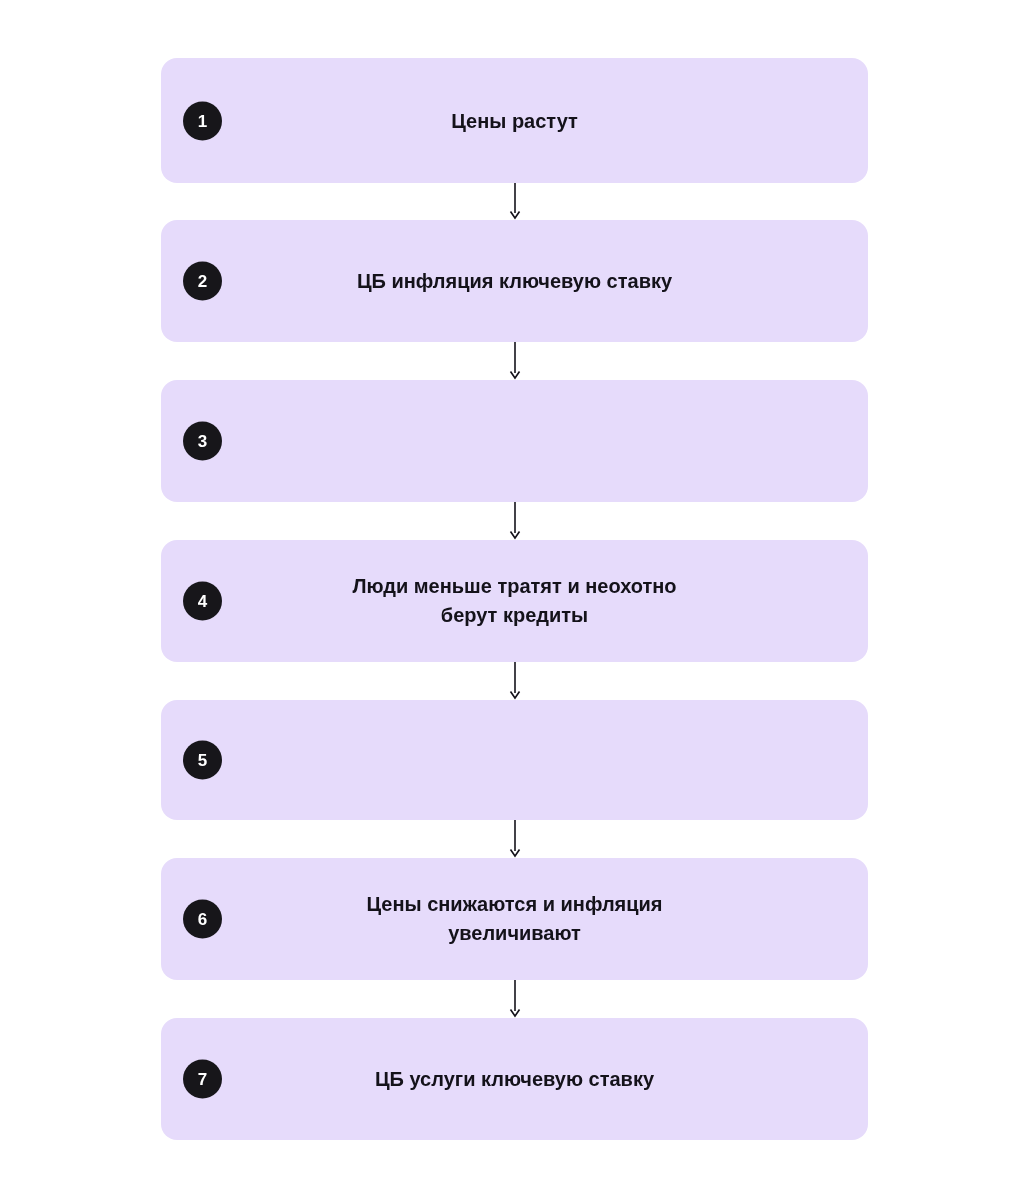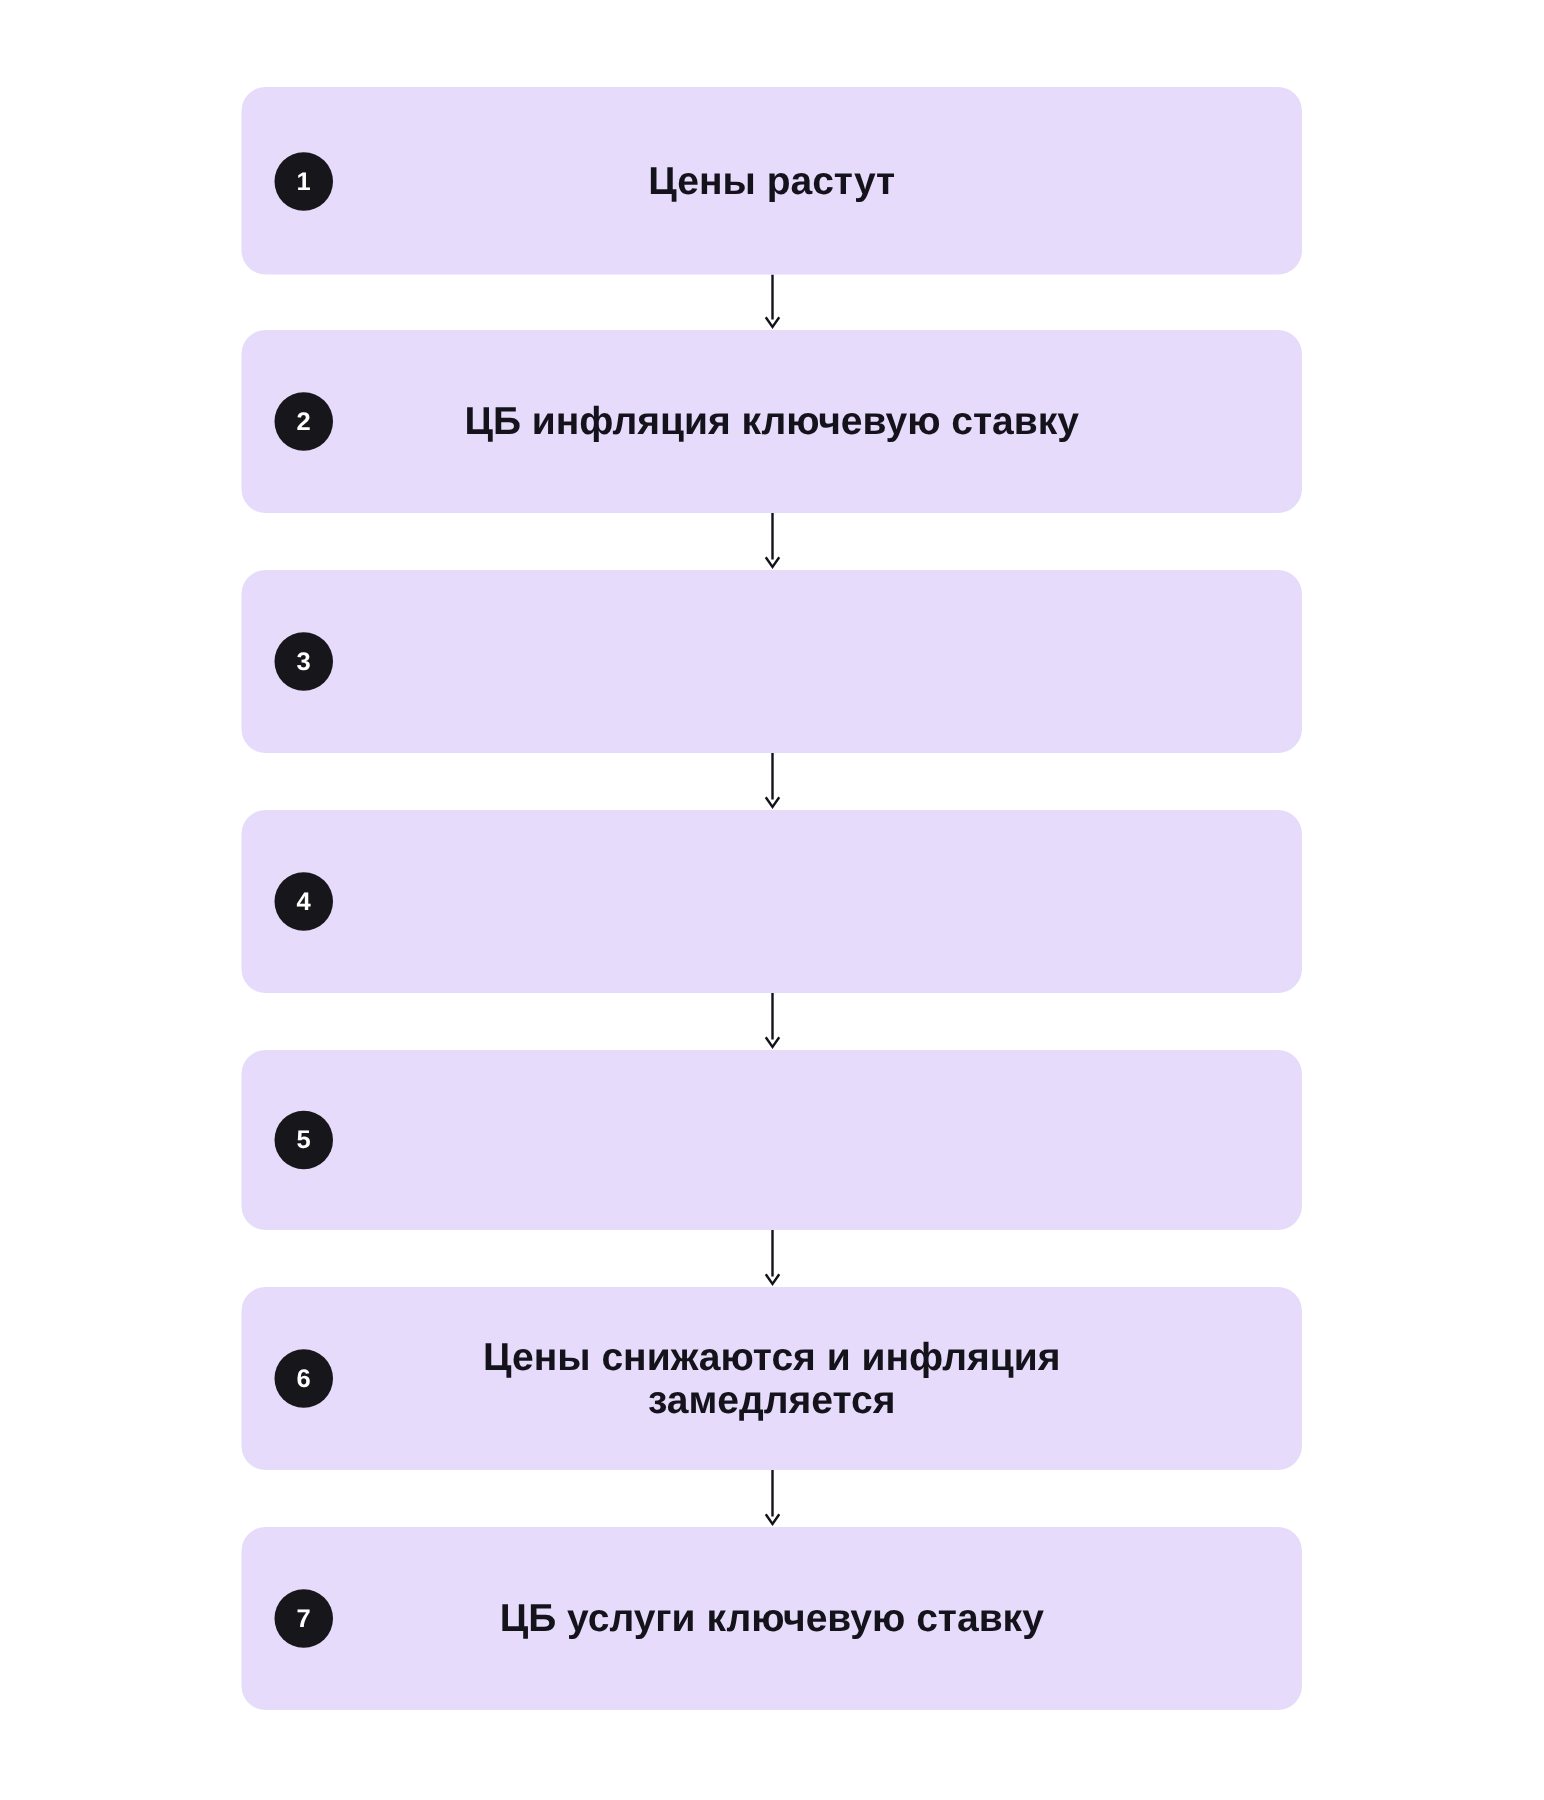--- a/index.html
+++ b/index.html
@@ -51,21 +51,21 @@
   }
 
   .step-label {
     position: absolute;
     left: 0;
     right: 0;
     top: 50%;
     transform: translateY(-50%);
     text-align: center;
     color: #14121A;
-    font-size: 26px;
+    font-size: 20px;
     font-weight: bold;
     line-height: 29px;
     padding: 0 80px;
     box-sizing: border-box;
     white-space: pre-line;
   }
 
   .flow-arrow {
     position: absolute;
     left: 507px;
@@ -111,20 +111,22 @@
 
   <div class="flow-arrow" style="top:502px;height:38px;">
     <svg width="16" height="38" viewBox="0 0 16 38" aria-hidden="true">
       <line x1="8" y1="0" x2="8" y2="31" stroke="#14121A" stroke-width="1.6"></line>
       <path d="M3.5 29.5 L8 36 L12.5 29.5" fill="none" stroke="#14121A" stroke-width="1.6"></path>
     </svg>
   </div>
 
   <div class="flow-step" style="top:540px;height:122px;">
     <div class="step-badge">4</div>
+    <div class="step-label">Люди меньше тратят и неохотно
+берут кредиты</div>
   </div>
 
   <div class="flow-arrow" style="top:662px;height:38px;">
     <svg width="16" height="38" viewBox="0 0 16 38" aria-hidden="true">
       <line x1="8" y1="0" x2="8" y2="31" stroke="#14121A" stroke-width="1.6"></line>
       <path d="M3.5 29.5 L8 36 L12.5 29.5" fill="none" stroke="#14121A" stroke-width="1.6"></path>
     </svg>
   </div>
 
   <div class="flow-step" style="top:700px;height:120px;">
@@ -134,21 +136,21 @@
   <div class="flow-arrow" style="top:820px;height:38px;">
     <svg width="16" height="38" viewBox="0 0 16 38" aria-hidden="true">
       <line x1="8" y1="0" x2="8" y2="31" stroke="#14121A" stroke-width="1.6"></line>
       <path d="M3.5 29.5 L8 36 L12.5 29.5" fill="none" stroke="#14121A" stroke-width="1.6"></path>
     </svg>
   </div>
 
   <div class="flow-step" style="top:858px;height:122px;">
     <div class="step-badge">6</div>
     <div class="step-label">Цены снижаются и инфляция
-замедляется</div>
+увеличивают</div>
   </div>
 
   <div class="flow-arrow" style="top:980px;height:38px;">
     <svg width="16" height="38" viewBox="0 0 16 38" aria-hidden="true">
       <line x1="8" y1="0" x2="8" y2="31" stroke="#14121A" stroke-width="1.6"></line>
       <path d="M3.5 29.5 L8 36 L12.5 29.5" fill="none" stroke="#14121A" stroke-width="1.6"></path>
     </svg>
   </div>
 
   <div class="flow-step" style="top:1018px;height:122px;">

